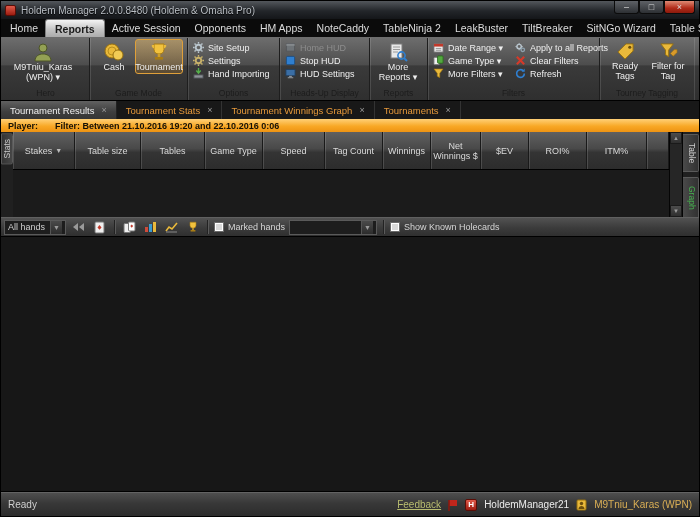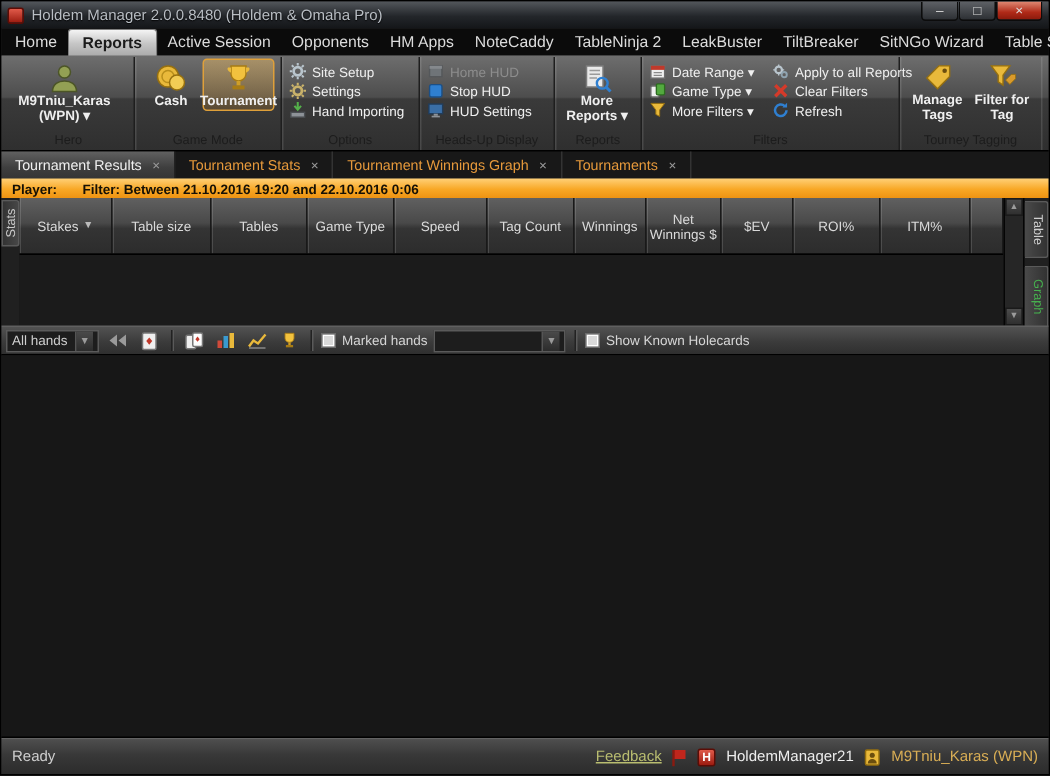--- a/index.html
+++ b/index.html
@@ -18,21 +18,21 @@
   
   .menubar { height:18px; background:#0b0b0b; display:flex; align-items:center; padding:0 2px; flex:none; }
   .menu-item { color:#dcdcdc; font-size:10.5px; padding:3px 7px; white-space:nowrap; cursor:default; }
   .menu-item.active { background:linear-gradient(#f4f4f4,#c6c6c6 50%,#a8a8a8); color:#1b1b1b; border:1px solid #7e7e7e; border-bottom:none; border-radius:3px 3px 0 0; font-weight:bold; padding:3px 9px; }
 
   
   .ribbon { height:63px; background:linear-gradient(#6e6e6e,#4d4d4d 44%,#3a3a3a 46%,#2f2f2f); display:flex; padding:1px 1px 0; flex:none; }
   .group { display:flex; flex-direction:column; border-right:1px solid #1e1e1e; box-shadow:1px 0 0 rgba(255,255,255,.12); padding:1px 3px 0; flex:none; }
   .group-content { flex:1; display:flex; align-items:flex-start; }
   .group-label { text-align:center; font-size:8.5px; color:#1c1c1c; padding:0 2px 2px; white-space:nowrap; }
-  .rb-big { display:flex; flex-direction:column; align-items:center; justify-content:flex-start; width:52px; padding:2px 1px 1px; color:#efefef; font-size:9px; line-height:10px; text-align:center; border:1px solid transparent; border-radius:3px; cursor:default;font-weight:bold; }
+  .rb-big { display:flex; flex-direction:column; align-items:center; justify-content:flex-start; width:52px; padding:2px 1px 1px; color:#efefef; font-size:9px; line-height:10px; text-align:center; border:1px solid transparent; border-radius:3px; cursor:default; }
   .rb-big.selected { border:1px solid #dfa03a; background:linear-gradient(rgba(255,200,100,.40), rgba(190,130,40,.25)); }
   .rb-col { display:flex; flex-direction:column; justify-content:flex-start; gap:2px; padding-top:3px; }
   .rb-small { display:flex; align-items:center; gap:4px; color:#efefef; font-size:9px; padding:0 2px; white-space:nowrap; cursor:default; }
   .rb-small.disabled { color:#8d8d8d; }
   .hero-btn { width:76px; }
   .icon { display:flex; align-items:center; justify-content:center; flex:none; }
   svg { display:block; }
 
   
   .tabrow { height:19px; background:#181818; display:flex; align-items:stretch; border-top:1px solid #000; flex:none; }
@@ -334,21 +334,21 @@
 
     <div class="group" style="width:94px; border-right:none;">
       <div class="group-content">
         <div class="rb-big" style="width:44px;">
           <span class="icon">
             <svg width="19" height="19" viewBox="0 0 20 20">
                 <path d="M2 10.5L10.5 2H18v7.5L9.5 18z" fill="#e9b93b" stroke="#97700f"></path>
                 <circle cx="14.5" cy="5.5" r="1.6" fill="#6b4e0e"></circle>
               </svg>
           </span>
-          <span>Manage Tags</span>
+          <span>Ready Tags</span>
         </div>
         <div class="rb-big" style="width:42px;">
           <span class="icon">
             <svg width="19" height="19" viewBox="0 0 20 20">
                 <path d="M2 2h13l-4.8 6.5v7l-3.4-2.2v-4.8z" fill="#e9b93b" stroke="#97700f"></path>
                 <path d="M12 12l4-4h3v3l-4 4z" fill="#d99a2b" stroke="#97700f" stroke-width=".6"></path>
               </svg>
           </span>
           <span>Filter for Tag</span>
         </div>

